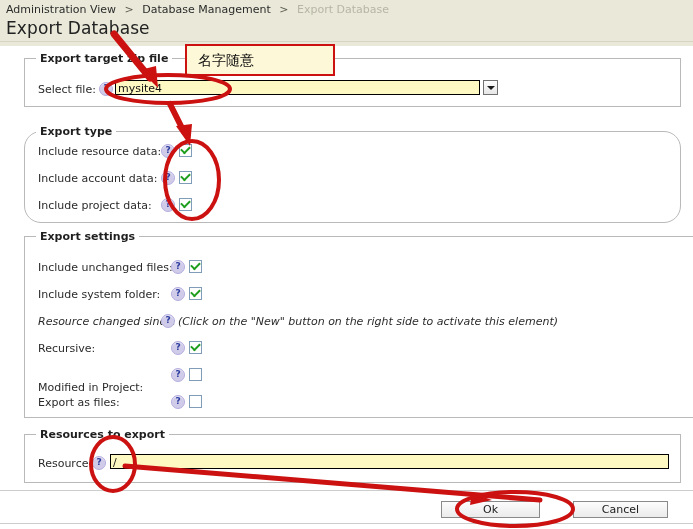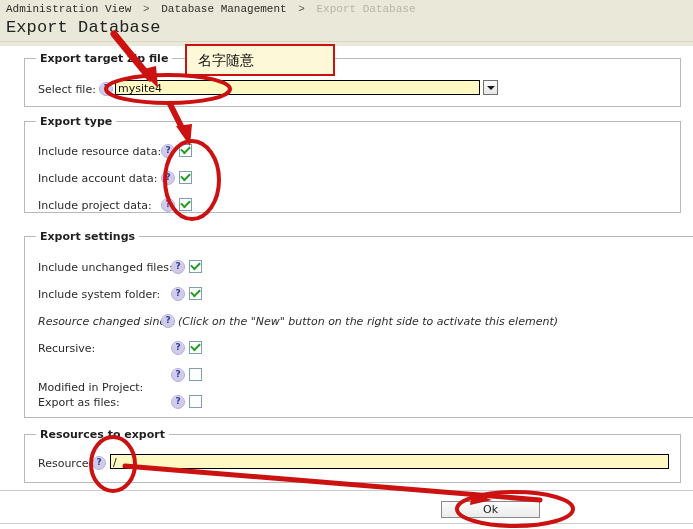--- a/index.html
+++ b/index.html
@@ -9,21 +9,20 @@
     font-family: "DejaVu Sans", "Liberation Sans", sans-serif;
     overflow: hidden;
   }
   #root { position: relative; width: 693px; height: 529px; background:#fff; }
 
   
   .header {
     position: absolute; left:0; top:0; width:693px; height:41px;
     background:#eae9d9;
     border-bottom:2px solid #15803d;
-    font-family:Liberation Mono, monospace;
   }
   .header:after{
     content:""; position:absolute; left:0; top:41px; width:693px; height:4px;
     background:#eae9d9; border-top:1px solid #d6d5c4; border-bottom:1px solid #ffffff;
   }
   .breadcrumb{
     position:absolute; left:6px; top:3px;
     font-size:11px; color:#333333; white-space:nowrap;
   }
   .crumb{ color:#2b2b2b; }
@@ -138,21 +137,21 @@
     <div class="fs" style="left:24px; top:12px; width:655px; height:47px;">
       <div class="fs-legend">Export target zip file</div>
     </div>
     <div class="lbl" style="left:38px; top:37px;">Select file:</div>
     <div class="help" style="left:99px; top:36px;">
         <span>?</span>
       </div>
     <div class="tinput" style="left:115px; top:34px; width:365px;" title="mysite4">mysite4</div>
     <div class="ddbtn" style="left:483px; top:34px;"></div>
 
-    <div class="fs" style="left:24px; top:75px; width:655px; height:90px;">
+    <div class="fs" style="left:24px; top:85px; width:655px; height:90px;border-radius:17px;">
       <div class="fs-legend">Export type</div>
     </div>
 
     <div class="lbl" style="left:38px; top:99px;">Include resource data:</div>
     <div class="help" style="left:161px; top:98px;">
         <span>?</span>
       </div>
     <div class="cb checked" style="left:179px; top:98px;"></div>
 
     <div class="lbl" style="left:38px; top:126px;">Include account data:</div>
@@ -213,20 +212,21 @@
     <div class="lbl" style="left:38px; top:411px;">Resource:</div>
     <div class="help" style="left:92px; top:410px;">
         <span>?</span>
       </div>
     <div class="tinput" style="left:110px; top:408px; width:559px;">/</div>
 
   </div>
 
   <div class="footer-sep"></div>
   <div class="btn" id="ok-button">Ok</div>
+  <div class="btn" id="cancel-button">Cancel</div>
   <div class="footer-sep2"></div>
 
   <div class="anno-note">
     <span>名字随意</span>
   </div>
 
   <svg class="anno-svg" viewBox="0 0 693 529">
 
     <g>
       <path d="M114,34 L150,78" stroke="#cc1111" stroke-width="7" stroke-linecap="round" fill="none"></path>

